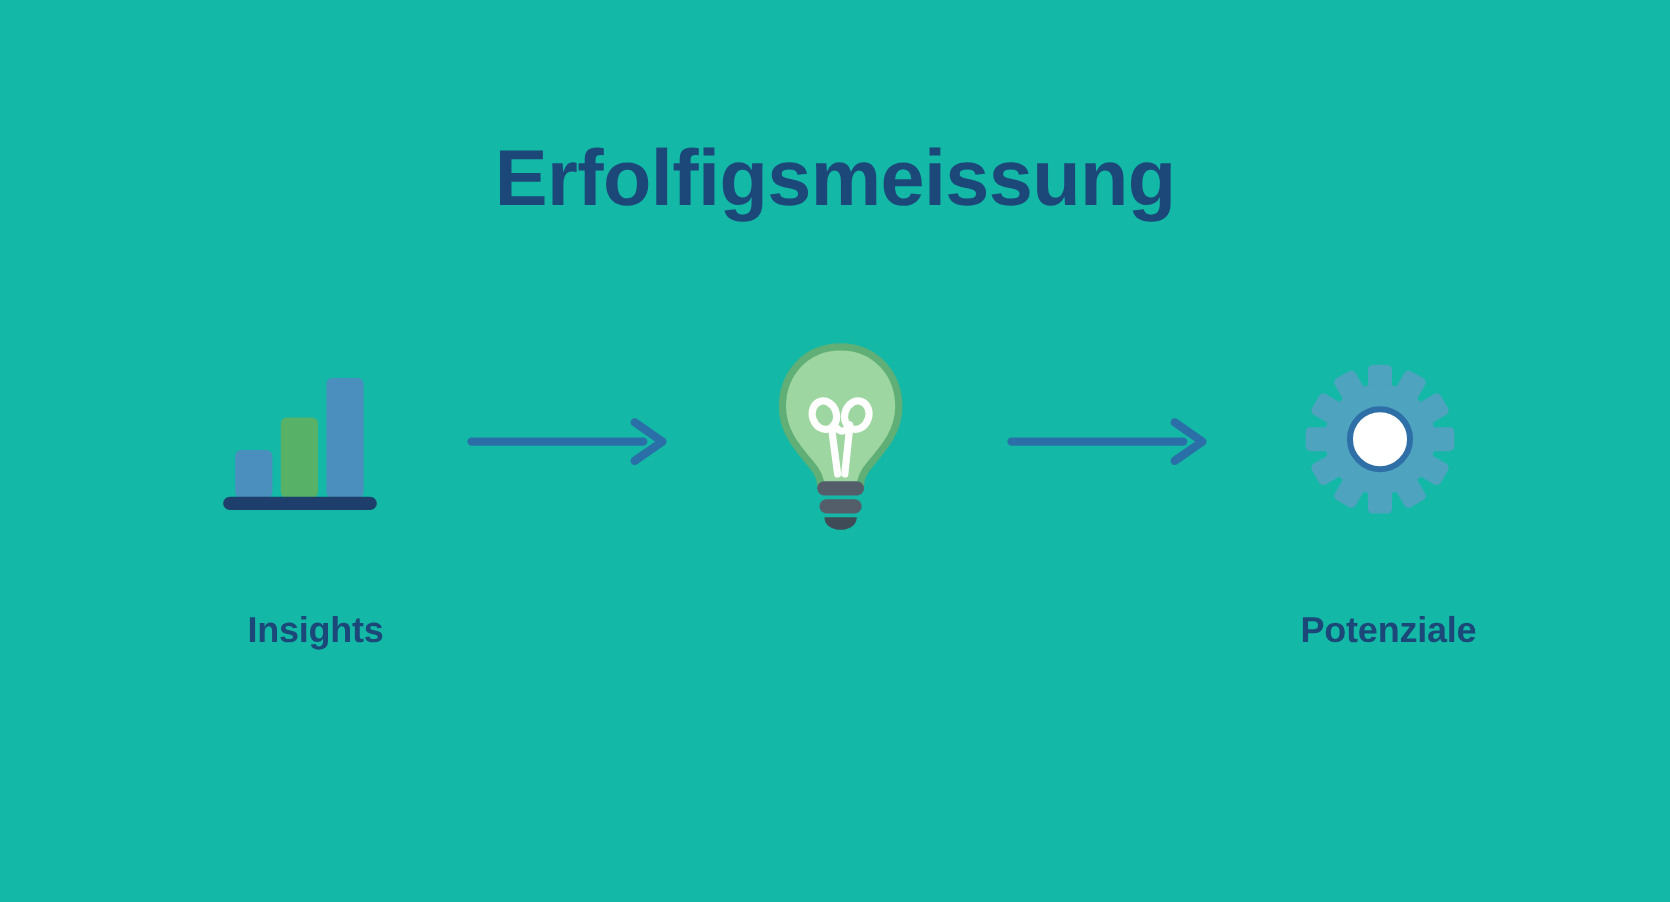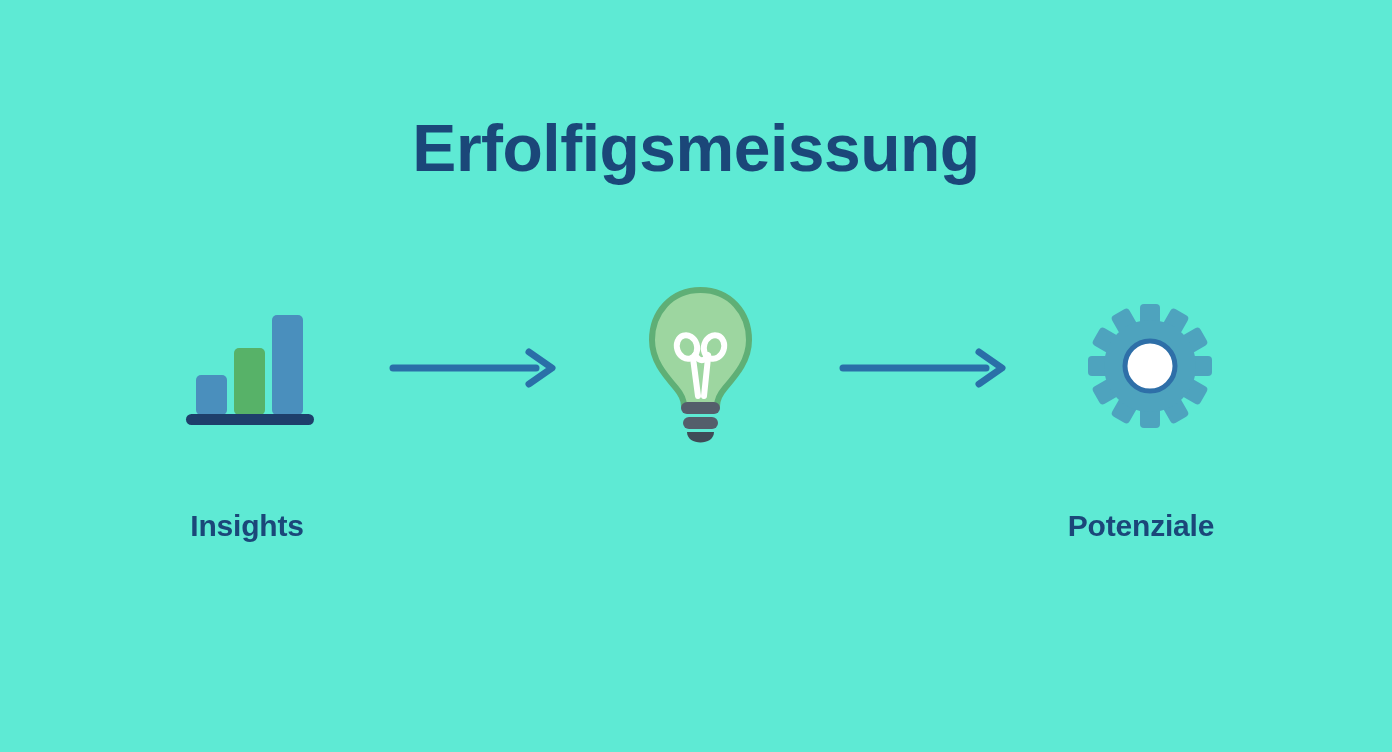--- a/index.html
+++ b/index.html
@@ -14,21 +14,21 @@
   body {
     background: #fdfdfd;
     font-family: "Liberation Sans", sans-serif;
     position: relative;
   }
 
   .slide {
     position: relative;
     width: 1392px;
     height: 752px;
-    background: #5eead4;
+    background: #14b8a6;
   }
 
   
   .title {
     position: absolute;
     top: 112px;
     left: 0;
     width: 1392px;
     text-align: center;
     font-size: 66px;
@@ -68,21 +68,21 @@
     justify-content: center;
     min-width: 0;
   }
 
   .connector svg { display:block; }
 
   
   .labels {
     position: absolute;
     top: 498px;
-    left: 166px;
+    left: 182px;
     width: 1060px;
     height: 56px;
     display: flex;
     align-items: center;
     justify-content: flex-end;
   }
 
   .label-slot {
     width: 160px;
     flex: 0 0 auto;

